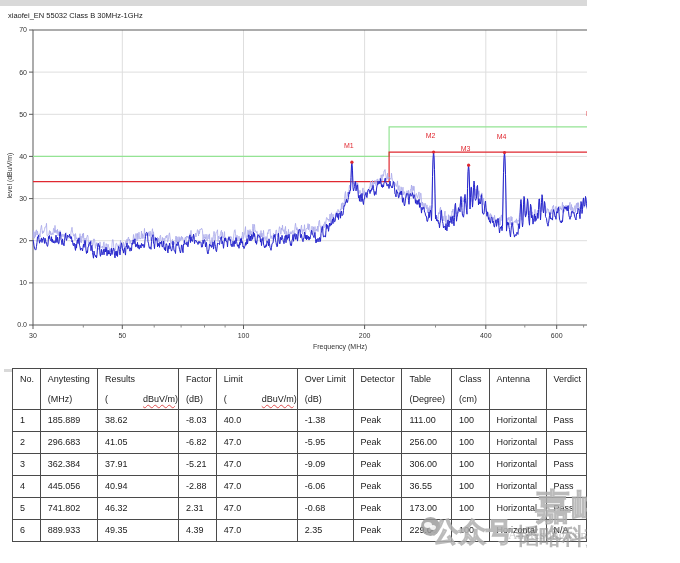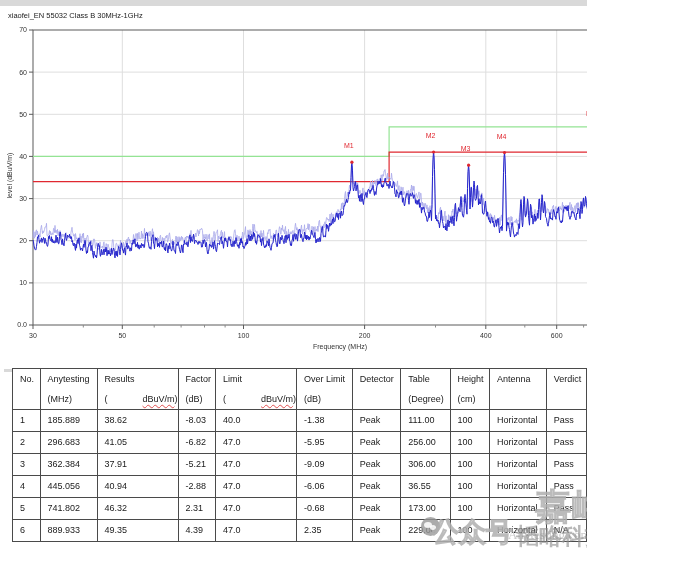--- a/index.html
+++ b/index.html
@@ -156,21 +156,21 @@
           </th>
           <th>
             <div class="l1">Detector</div>
             <div class="l2"></div>
           </th>
           <th>
             <div class="l1">Table</div>
             <div class="l2">(Degree)</div>
           </th>
           <th>
-            <div class="l1">Height</div>
+            <div class="l1">Class</div>
             <div class="l2">(cm)</div>
           </th>
           <th>
             <div class="l1">Antenna</div>
             <div class="l2"></div>
           </th>
           <th>
             <div class="l1">Verdict</div>
             <div class="l2"></div>
           </th>

